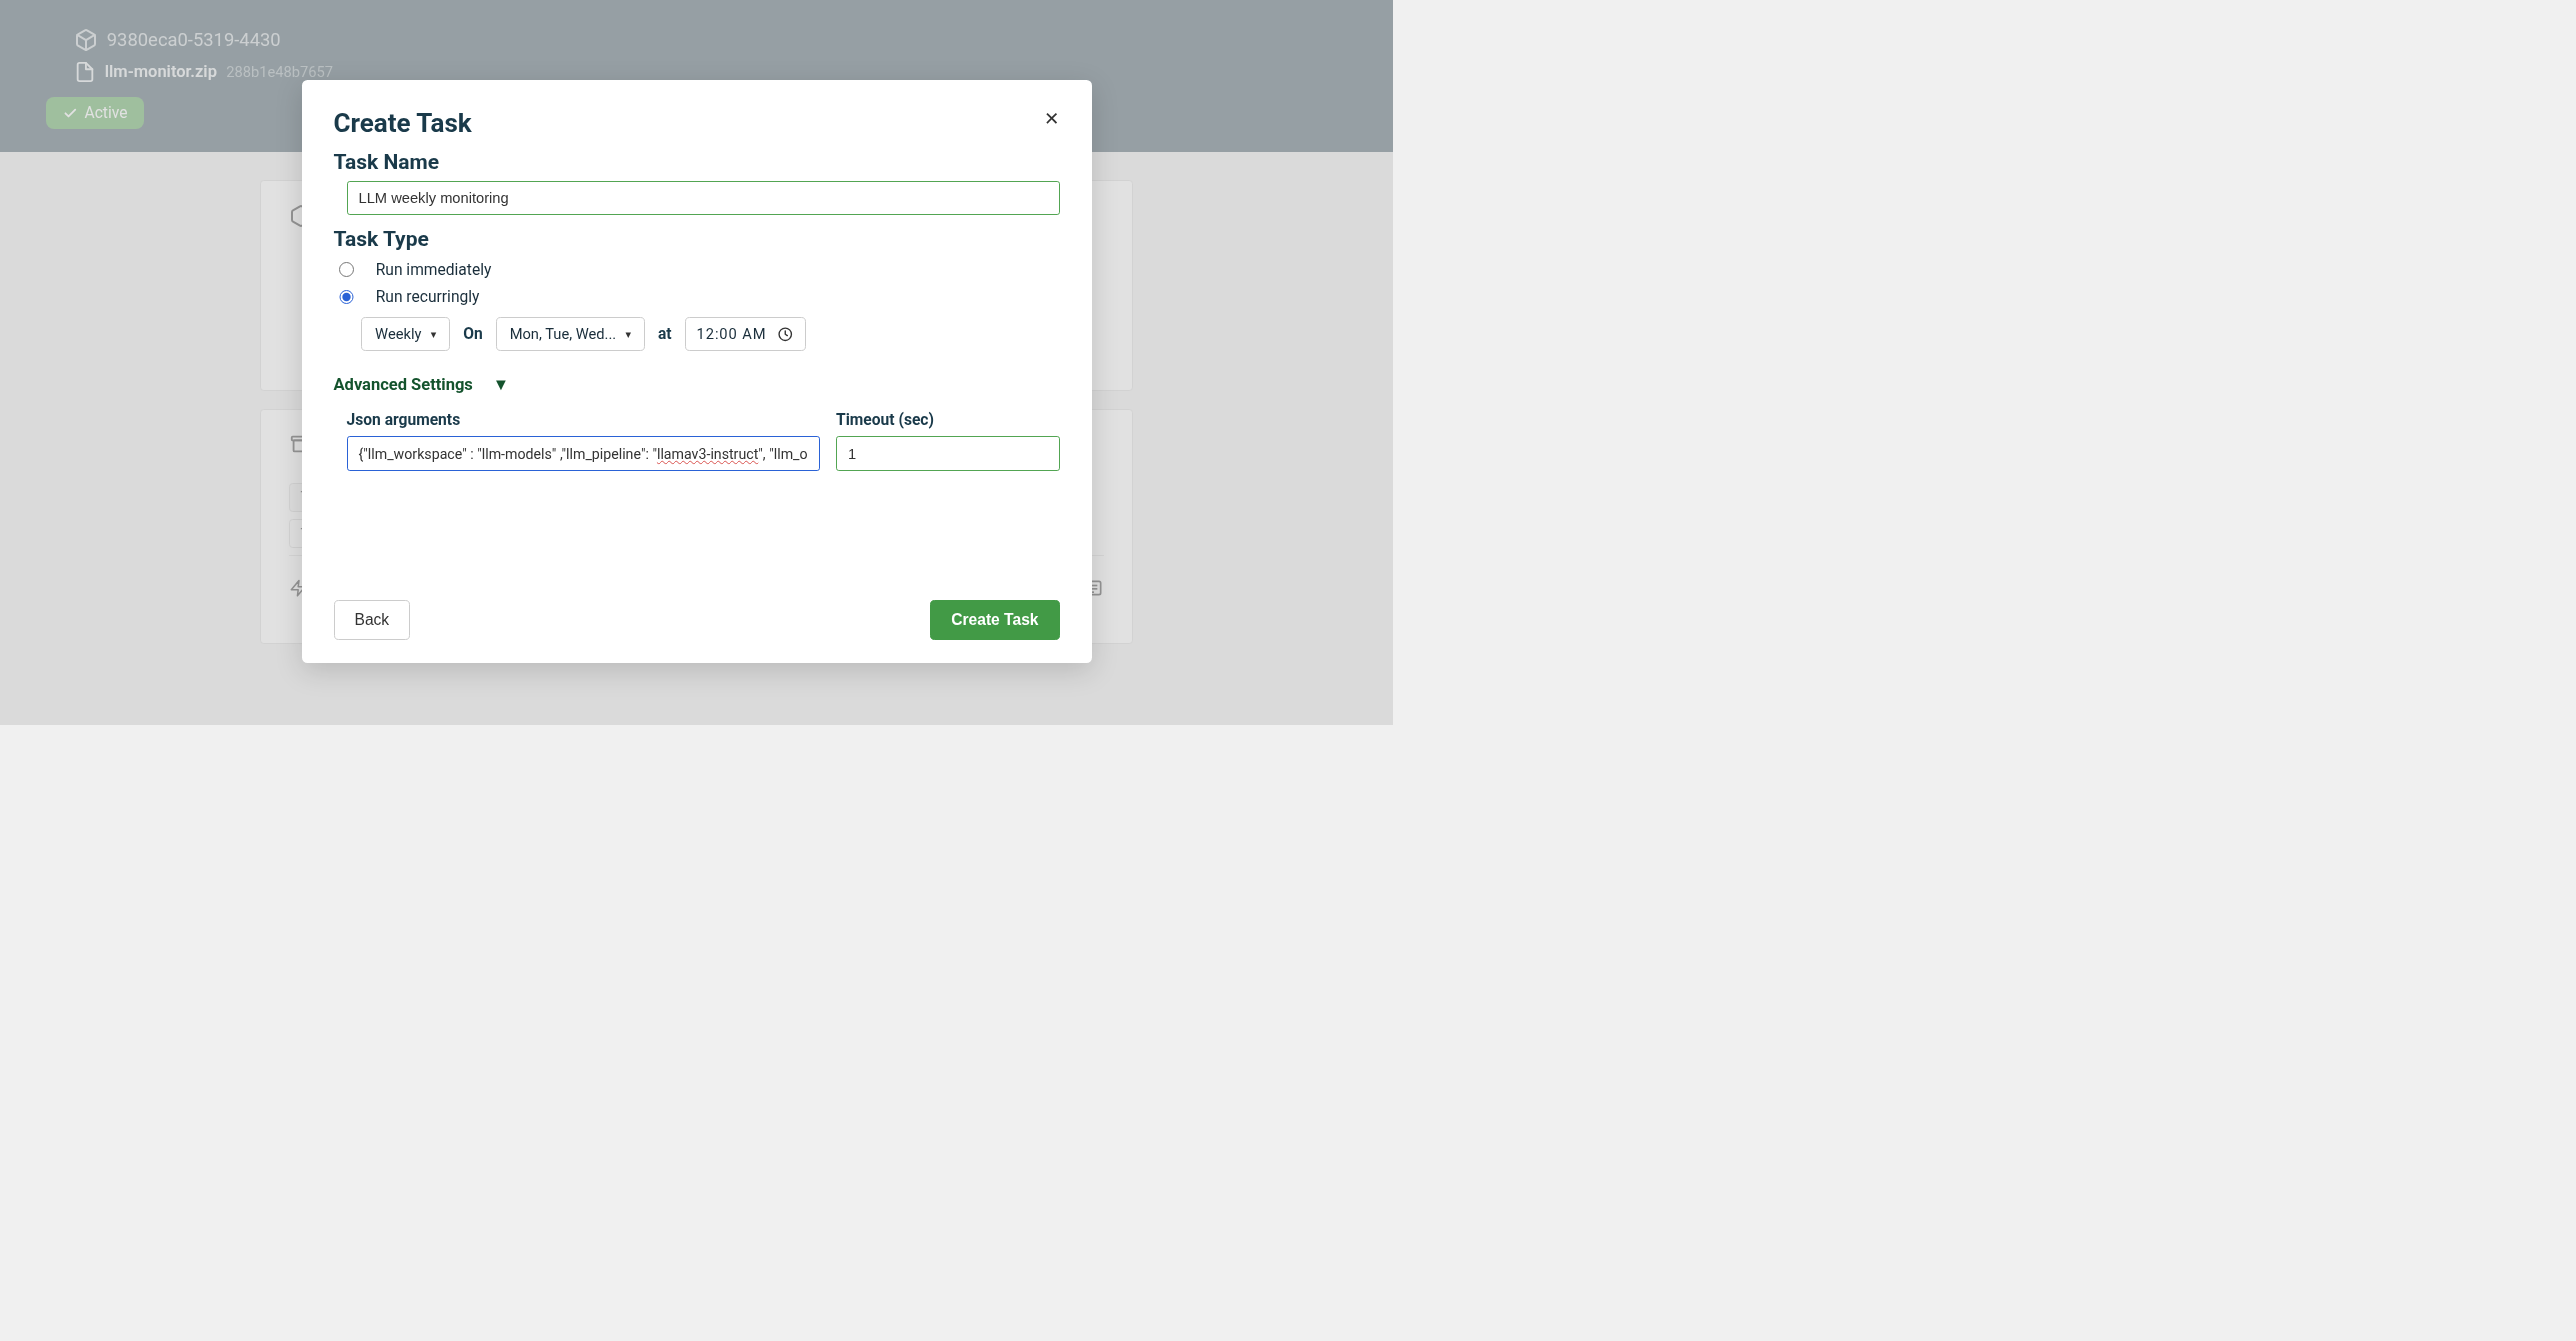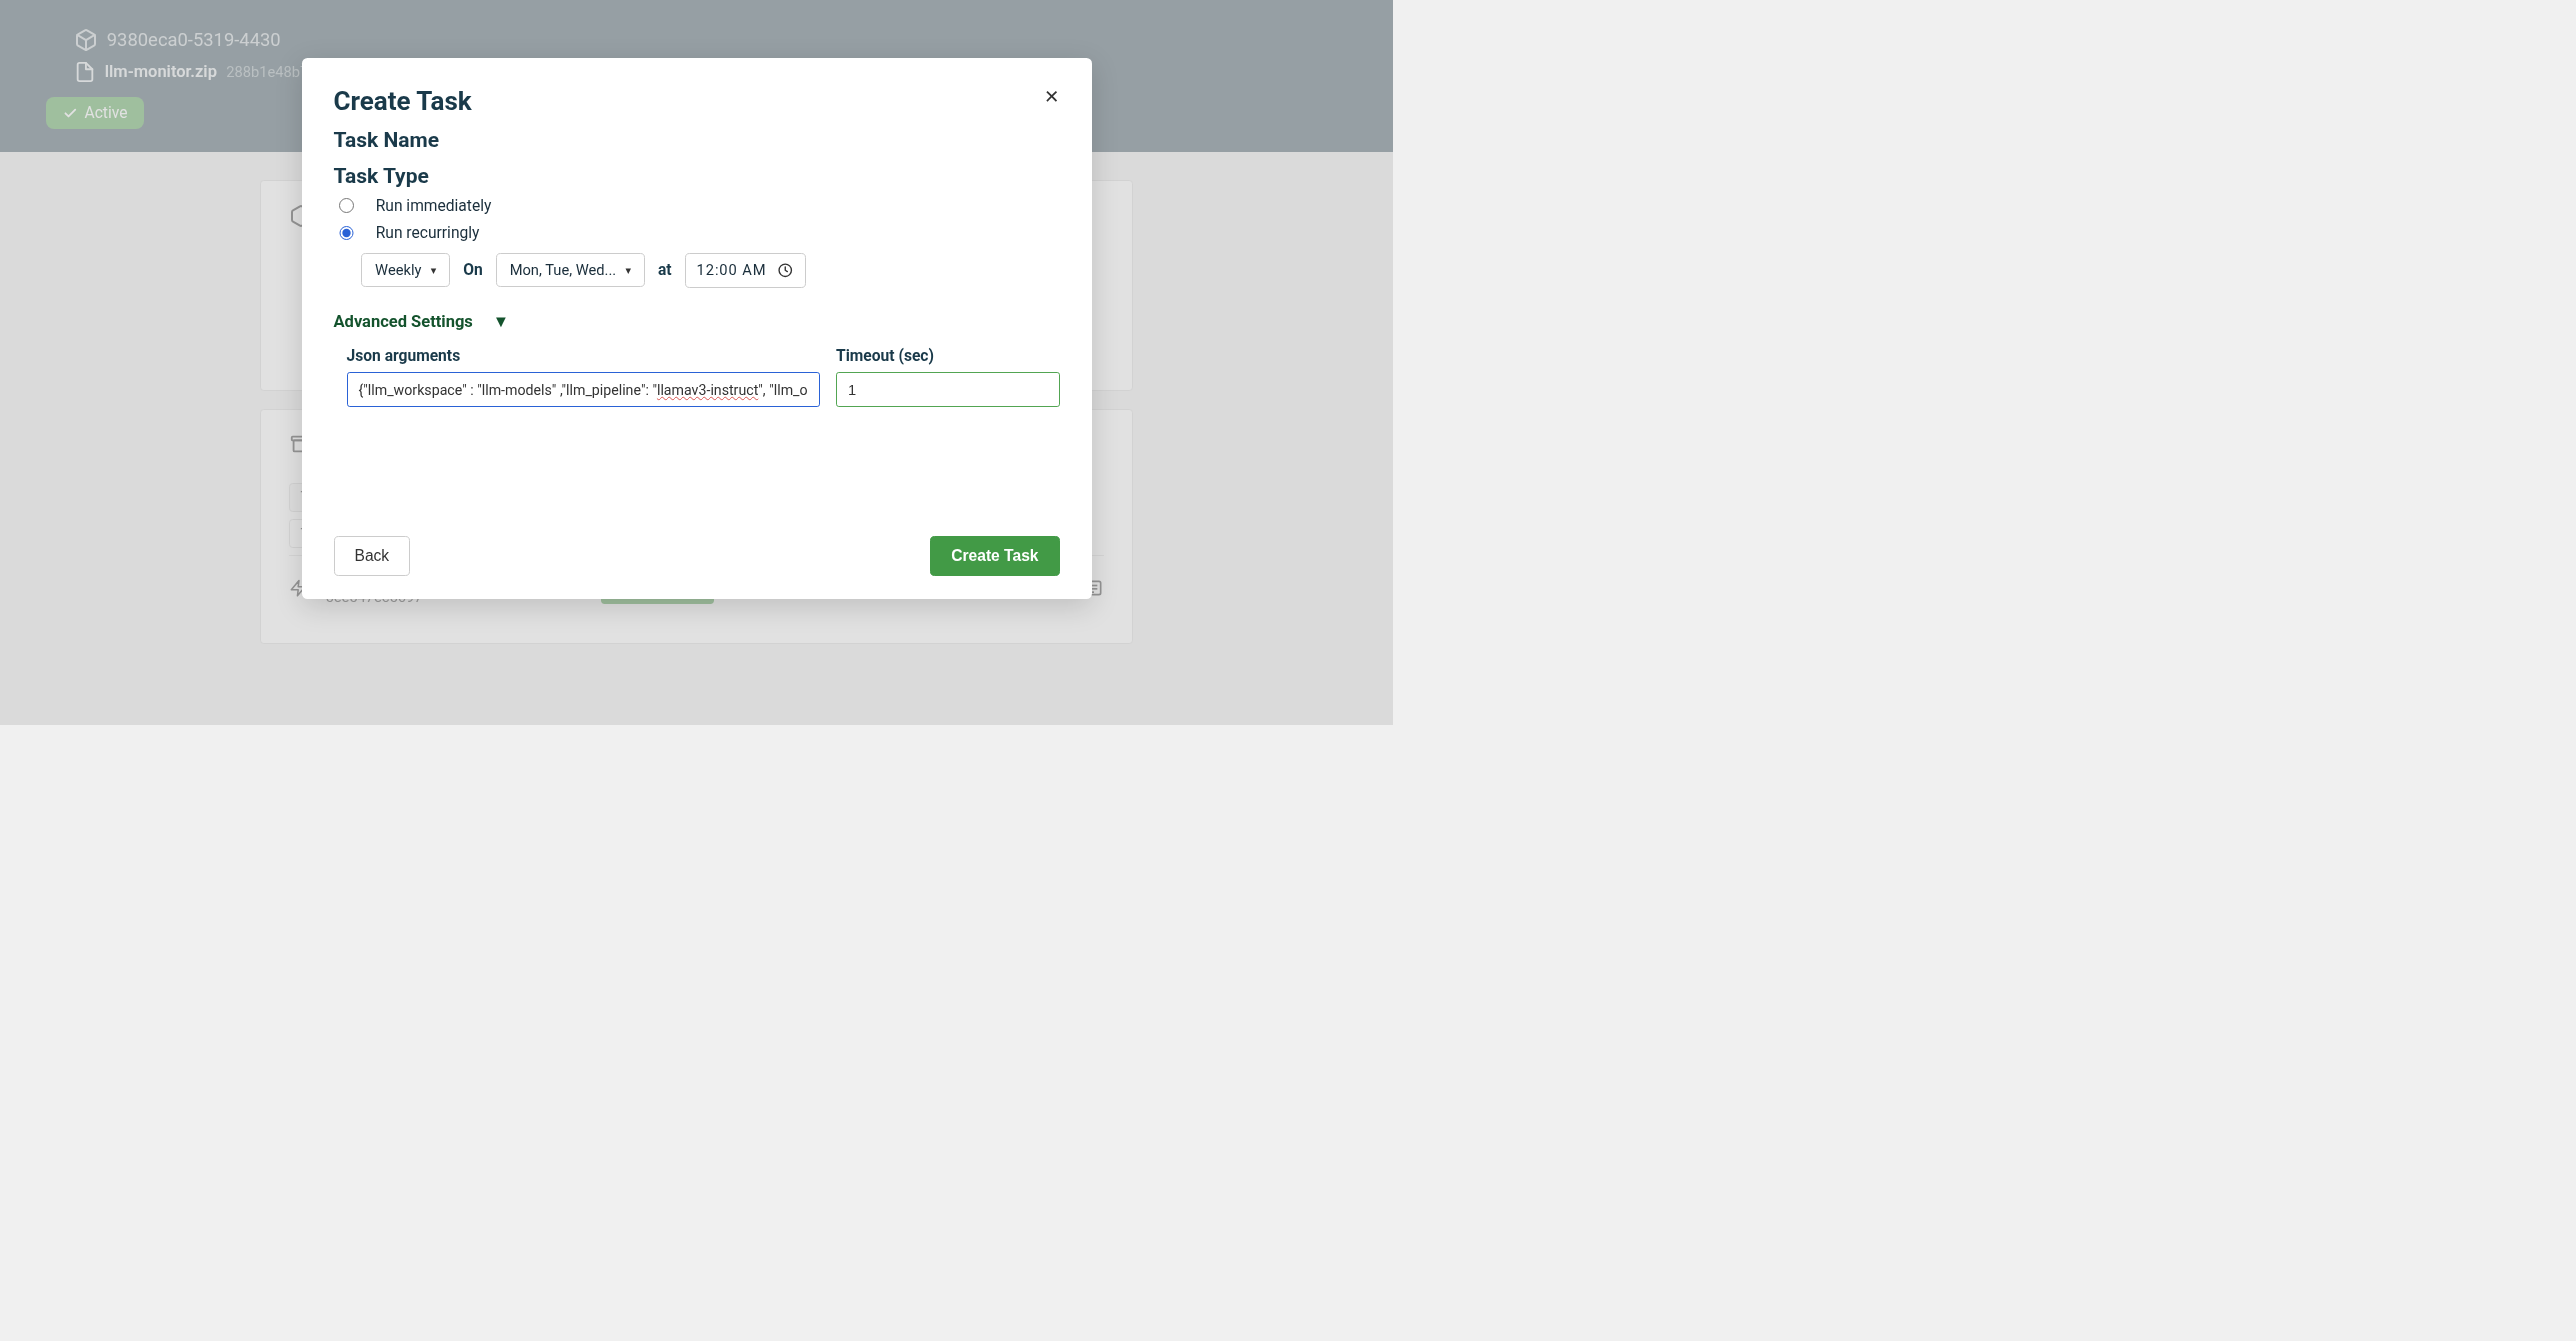--- a/index.html
+++ b/index.html
@@ -62,21 +62,21 @@
 }
 .row-date { color: #555; font-size: 15.6px; margin-left: 55px; flex: 1; }
 .row-icon { margin-left: auto; color: #555; }
 
 .modal-backdrop {
   position: absolute; inset: 0;
   background: rgba(200,200,200,0.55);
 }
 .modal {
   position: absolute;
-  top: 58px;
+  top: 80px;
   left: 50%;
   transform: translateX(-50%);
   width: 790px;
   background: #fff;
   border-radius: 5.5px;
   box-shadow: 0 7.3px 27.6px rgba(0,0,0,0.15);
   padding: 27.6px 32px 23px 32px;
 }
 .modal-header { display: flex; justify-content: space-between; align-items: flex-start; }
 .modal-title { font-size: 26px; font-weight: 700; color: #1a3a4a; }
@@ -209,20 +209,21 @@
 
 <div class="modal-backdrop"></div>
 
 <div class="modal">
   <div class="modal-header">
     <div class="modal-title">Create Task</div>
     <button class="close-x">✕</button>
   </div>
 
   <div class="field-label">Task Name</div>
+  <input class="text-input" type="text" style="margin-left: 13px; width: calc(100% - 13px);" value="LLM weekly monitoring">
 
   <div class="field-label">Task Type</div>
   <label class="radio-row">
     <input type="radio" name="tasktype" style="">
     <span>Run immediately</span>
   </label>
   <label class="radio-row">
     <input type="radio" name="tasktype" checked="" style="">
     <span>Run recurringly</span>
   </label>

